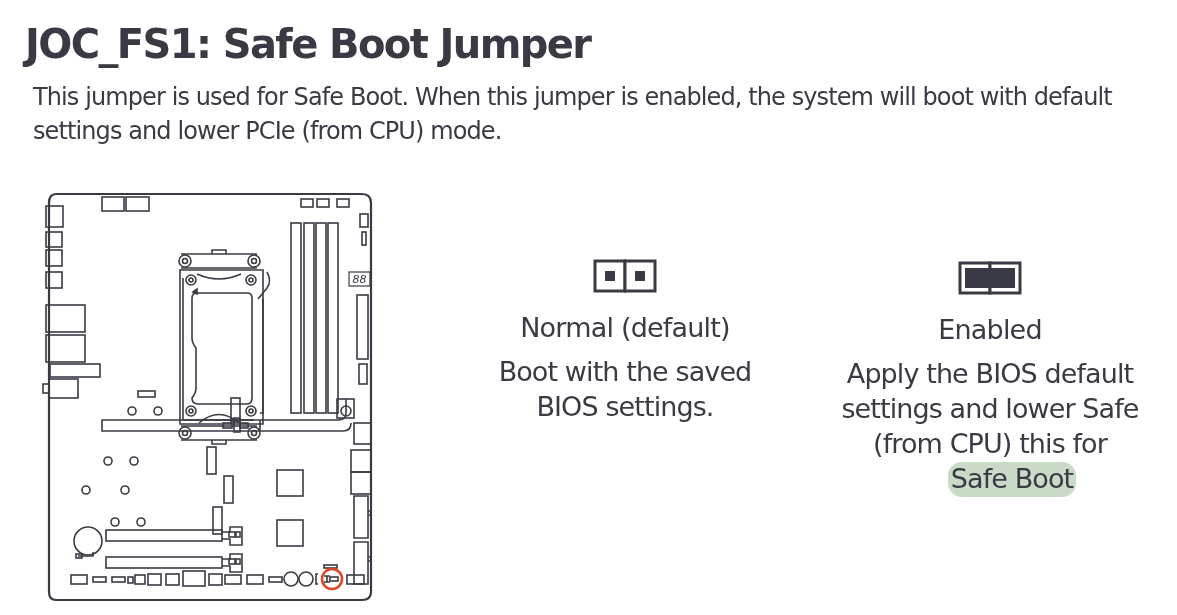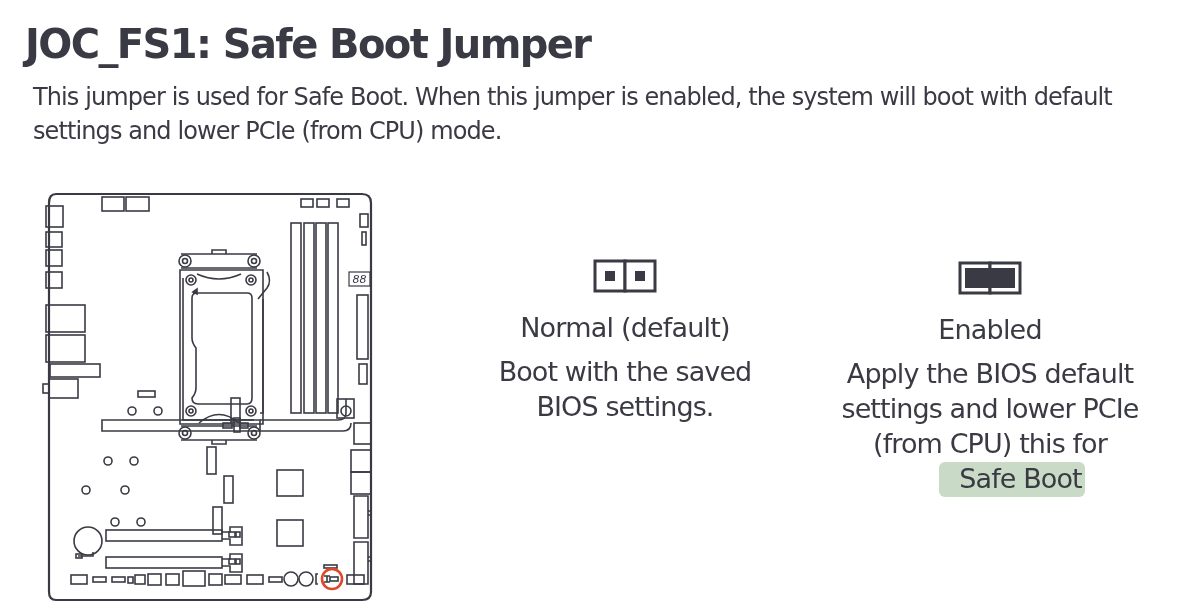--- a/index.html
+++ b/index.html
@@ -67,22 +67,22 @@
       line-height: 36px;
     }
     .opt-desc {
       margin-top: 8px;
       font-size: 27px;
       letter-spacing: -0.9px;
       line-height: 35px;
     }
     .highlight {
       background: #c9dac6;
-      border-radius: 6px;
-      padding: 1px 3px 3px 20px;
+      border-radius: 14px;
+      padding: 1px 3px 3px 3px;
       margin-left: 44px;
     }
   </style>
 </head>
 <body>
 
 <h1 class="title">JOC_FS1: Safe Boot Jumper</h1>
 <p class="intro">This jumper is used for Safe Boot. When this jumper is enabled, the system will boot with default settings and lower PCIe (from CPU) mode.</p>
 
 <div class="board">
@@ -240,17 +240,17 @@
 
 <div class="option enabled">
   <svg class="jumper-icon" viewBox="0 0 64 36">
     <rect x="2" y="3" width="30" height="30" fill="#ffffff" stroke="#3a3a44" stroke-width="3"></rect>
     <rect x="32" y="3" width="30" height="30" fill="#ffffff" stroke="#3a3a44" stroke-width="3"></rect>
     <rect x="7" y="8" width="50" height="20" fill="#3a3a44"></rect>
   </svg>
   <div class="opt-label">Enabled</div>
   <div class="opt-desc">
     <div>Apply the BIOS default</div>
-    <div>settings and lower PCIe</div>
+    <div>settings and lower Safe</div>
     <div>(from CPU) this for</div>
     <div><span class="highlight">Safe Boot</span></div>
   </div>
 </div>
 
 </body></html>

